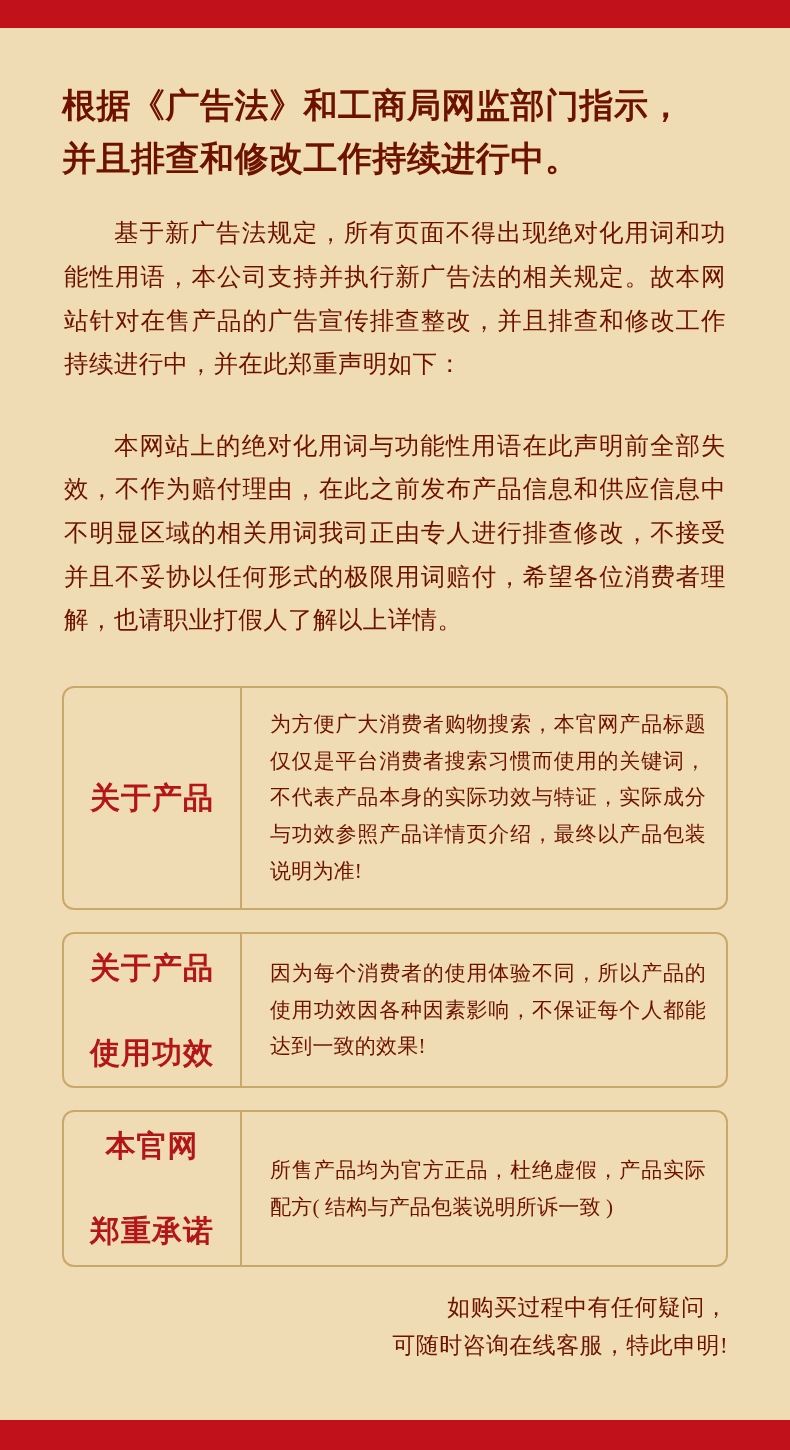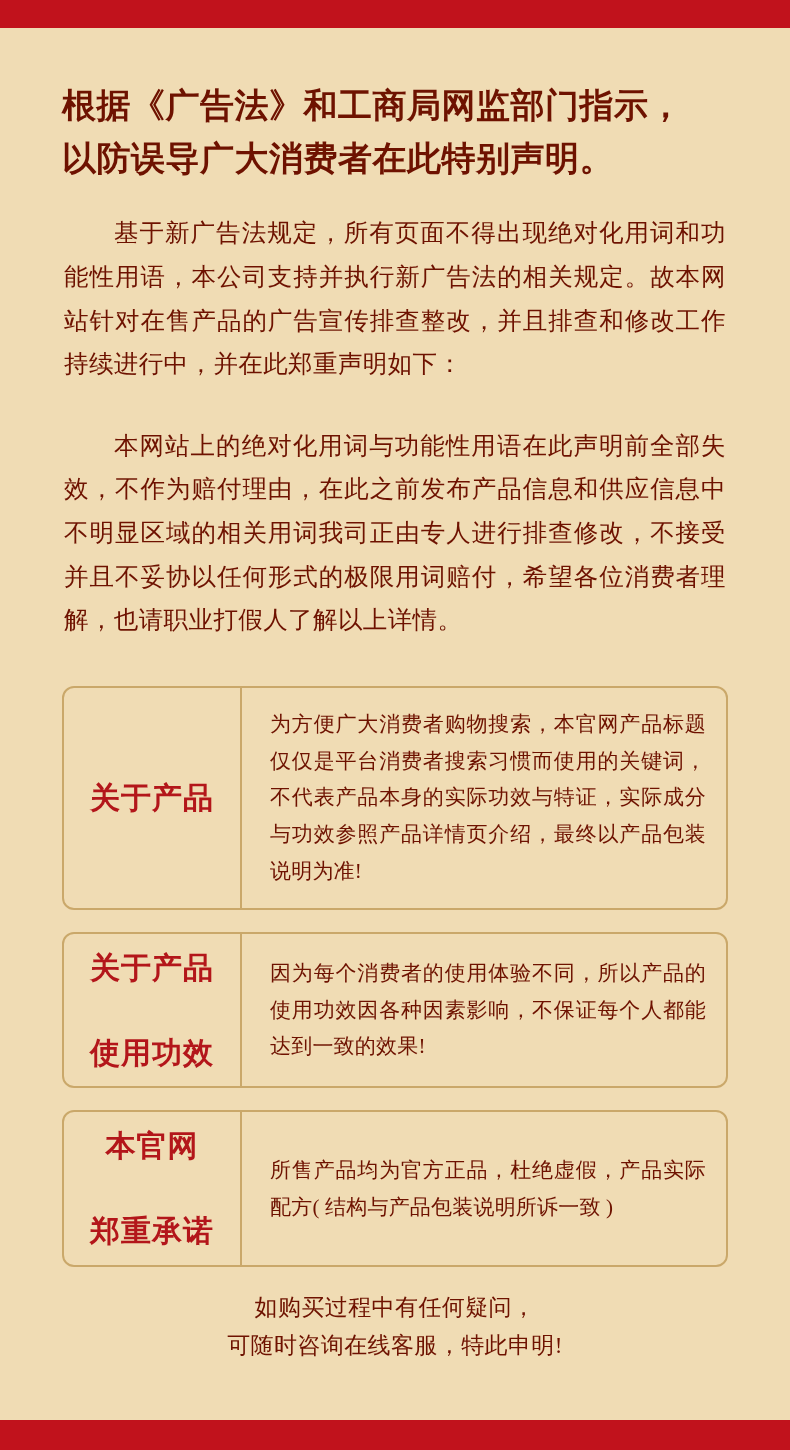--- a/index.html
+++ b/index.html
@@ -97,39 +97,39 @@
     box-sizing: border-box;
     display: flex;
     align-items: center;
     text-align: justify;
     text-justify: inter-ideograph;
     letter-spacing: 0.2px;
     margin-left: 16px;
   }
   .footer {
     margin-top: 16px;
-    text-align: center;
+    text-align: right;
     color: #6e1200;
     font-size: 23px;
     line-height: 1.65;
     letter-spacing: 0.4px;
   }
   .footer span {
     display: block;
   }
 </style>
 </head>
 <body>
 
 <div class="page">
   <div class="panel">
 
     <h1 class="headline">
       <span class="l1">根据《广告法》和工商局网监部门指示，</span>
-      <span class="l2">以防误导广大消费者在此特别声明。</span>
+      <span class="l2">并且排查和修改工作持续进行中。</span>
     </h1>
 
     <p class="body-block">基于新广告法规定，所有页面不得出现绝对化用词和功能性用语，本公司支持并执行新广告法的相关规定。故本网站针对在售产品的广告宣传排查整改，并且排查和修改工作持续进行中，并在此郑重声明如下：</p>
     <p class="body-block second">本网站上的绝对化用词与功能性用语在此声明前全部失效，不作为赔付理由，在此之前发布产品信息和供应信息中不明显区域的相关用词我司正由专人进行排查修改，不接受并且不妥协以任何形式的极限用词赔付，希望各位消费者理解，也请职业打假人了解以上详情。</p>
 
     <div class="cards">
 
       <div class="card">
         <div class="card-title">
           <span>关于产品</span>

